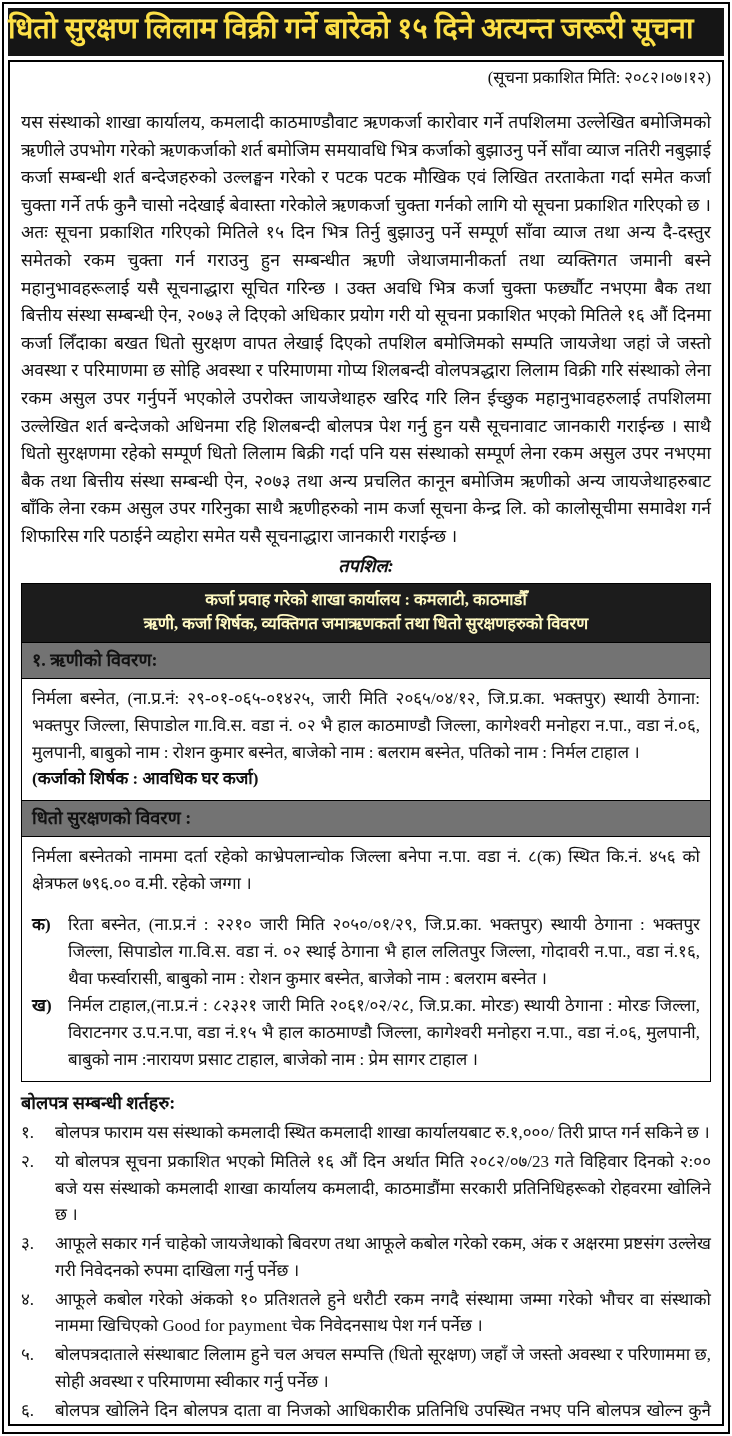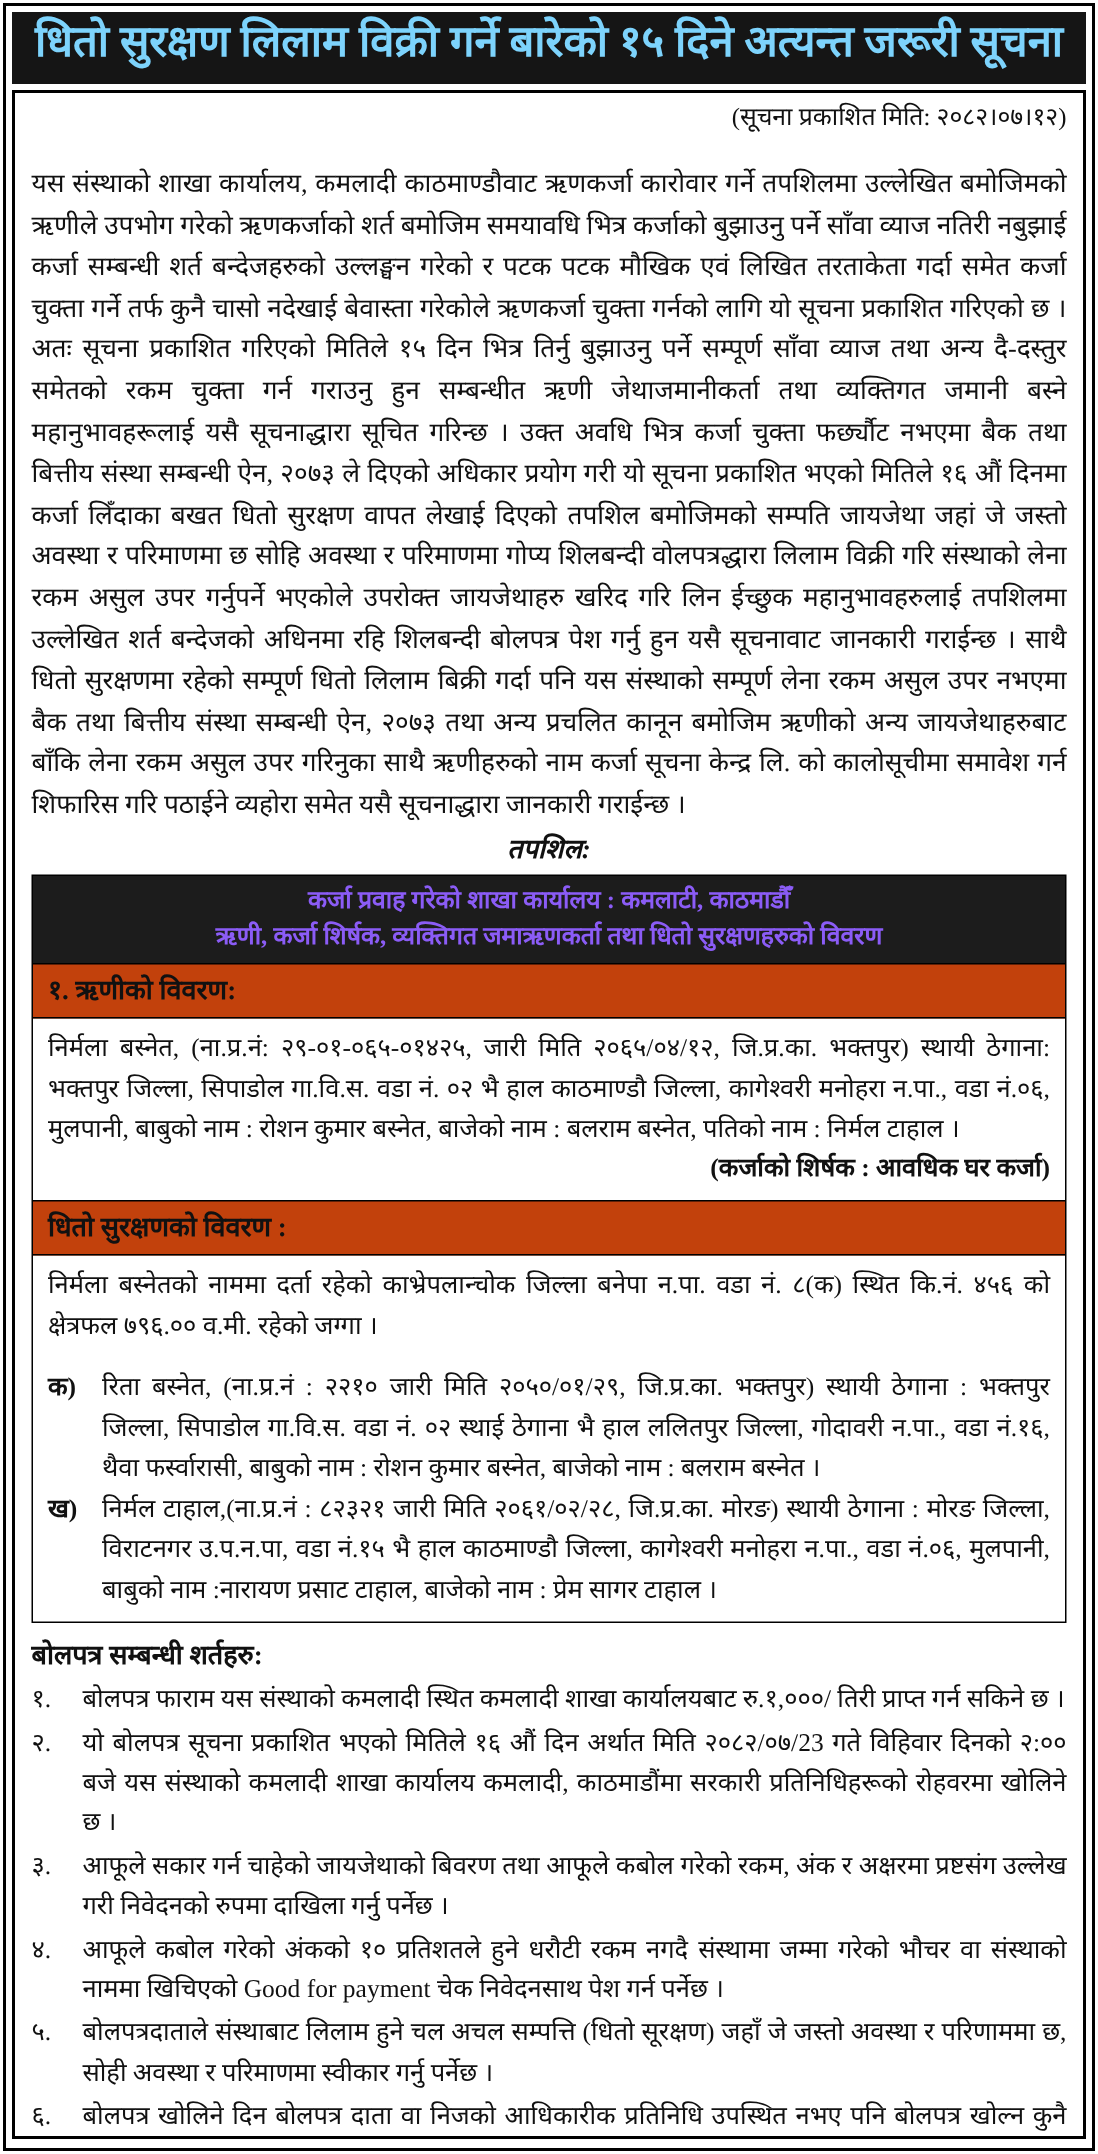--- a/index.html
+++ b/index.html
@@ -1,36 +1,36 @@
 <!DOCTYPE html>
 <html><head>
 <meta charset="utf-8">
 <style>
   html,body{margin:0;padding:0;background:#fff;}
   body{width:732px;height:1436px;position:relative;overflow:hidden;
        font-family:"Liberation Serif","DejaVu Serif",serif;color:#111;}
   .page{position:absolute;left:2px;top:2px;right:2px;bottom:2px;
         border:2px solid #000;padding:4px 4px 6px 4px;display:flex;flex-direction:column;}
-  .title-band{background:#151515;color:#7dd3fc;text-align:center;
+  .title-band{background:#151515;color:#fde047;
               font-size:29px;font-weight:bold;line-height:40px;height:48px;
               letter-spacing:0px;flex:0 0 auto;}
   .frame{border:2px solid #000;margin-top:4px;flex:1 1 auto;
          padding:4px 11px 0 11px;display:flex;flex-direction:column;overflow:hidden;}
   .date-line{text-align:right;font-size:16.5px;line-height:24px;}
   .intro{font-size:17.5px;line-height:27.6px;text-align:justify;margin-top:19px;}
   .tapasil{text-align:center;font-weight:bold;font-size:18px;line-height:26px;margin:2px 0 4px 0;font-style:italic;}
   .details{border:1.5px solid #000;flex:0 0 auto;}
-  .bar-black{background:#1c1c1c;color:#8b5cf6;text-align:center;font-weight:bold;
+  .bar-black{background:#1c1c1c;color:#fef9c3;text-align:center;font-weight:bold;
              font-size:16.5px;line-height:24px;padding:4px 6px 6px 6px;}
-  .bar-gray{background:#c2410c;border-top:1.5px solid #000;border-bottom:1.5px solid #000;
+  .bar-gray{background:#737373;border-top:1.5px solid #000;border-bottom:1.5px solid #000;
             font-weight:bold;font-size:18px;line-height:22px;padding:6px 10px 7px 10px;}
   .bar-gray:first-child{border-top:none;}
   .cell{padding:6px 10px 8px 10px;font-size:17px;line-height:27px;text-align:justify;}
   .cell .b{font-weight:normal;}
-  .loan-type{text-align:right;font-weight:bold;font-size:17px;line-height:26px;}
+  .loan-type{font-weight:bold;font-size:17px;line-height:26px;}
   .guar-item{display:flex;}
   .guar-item .gl{flex:0 0 36px;font-weight:bold;}
   .guar-item .gt{flex:1 1 auto;text-align:justify;}
   .cond-head{font-weight:bold;font-size:18px;line-height:26px;margin:8px 0 2px 0;}
   .cond-row{display:flex;font-size:17px;line-height:26.5px;margin-top:2.5px;}
   .cond-row .num{flex:0 0 34px;}
   .cond-row .txt{flex:1 1 auto;text-align:justify;}
 </style>
 </head>
 <body>

